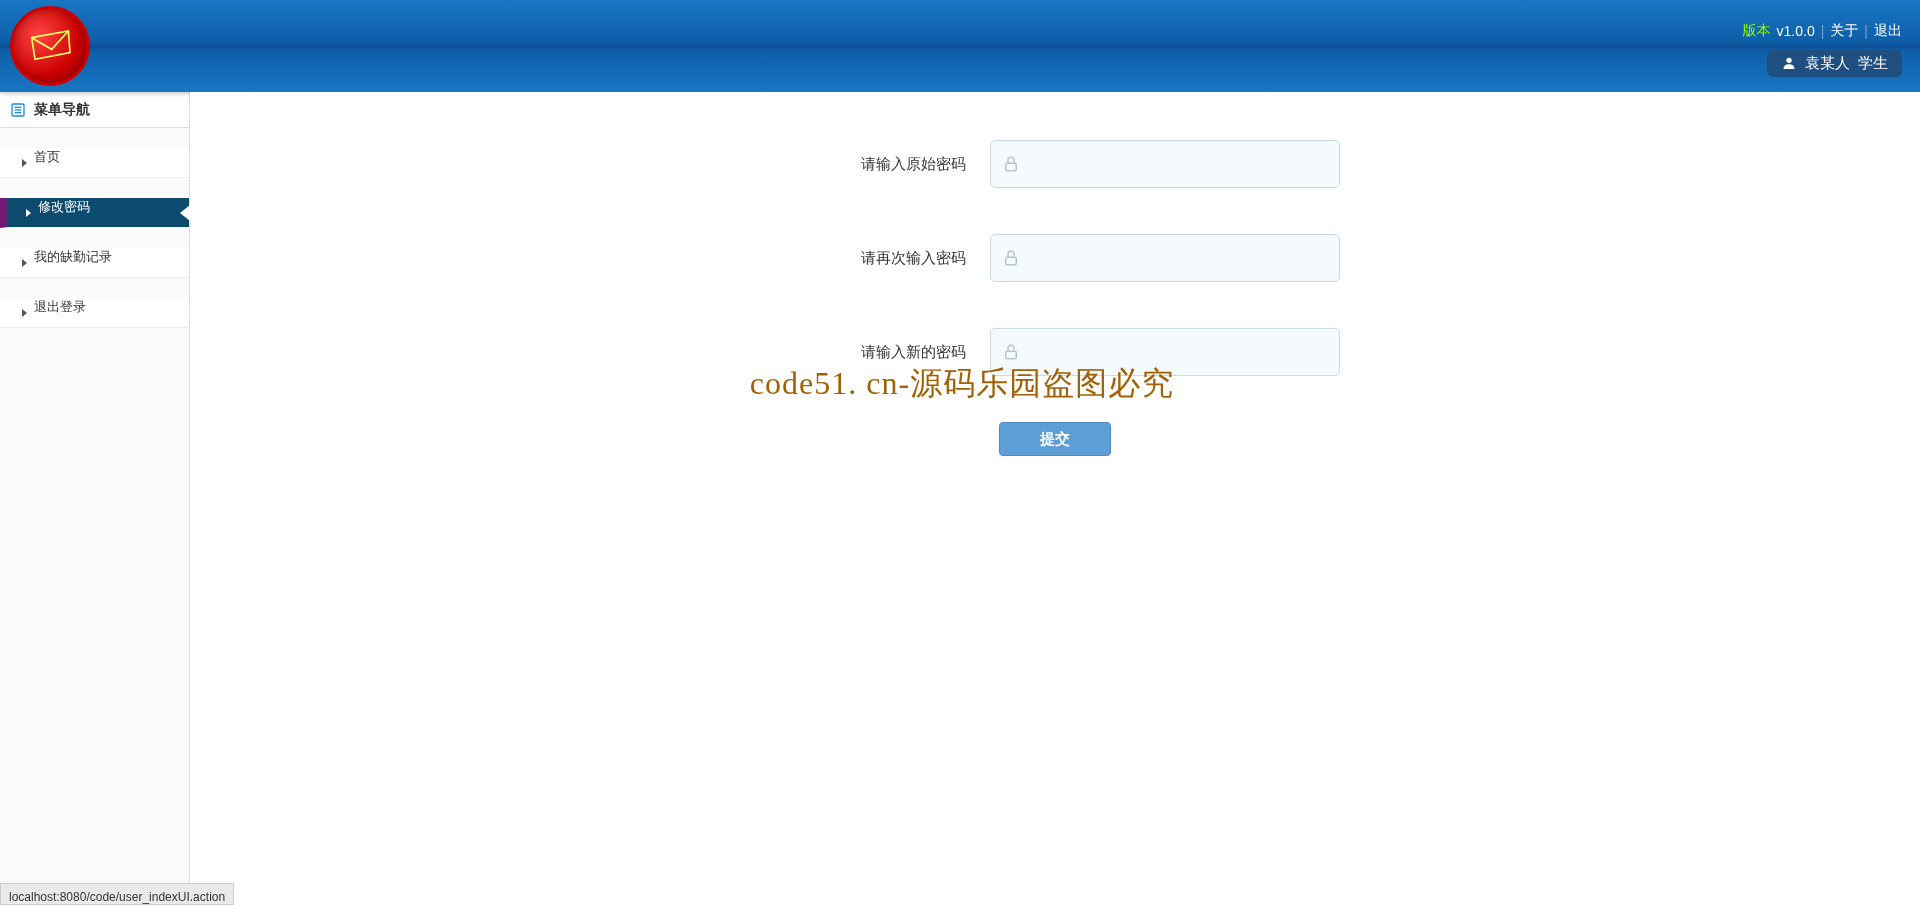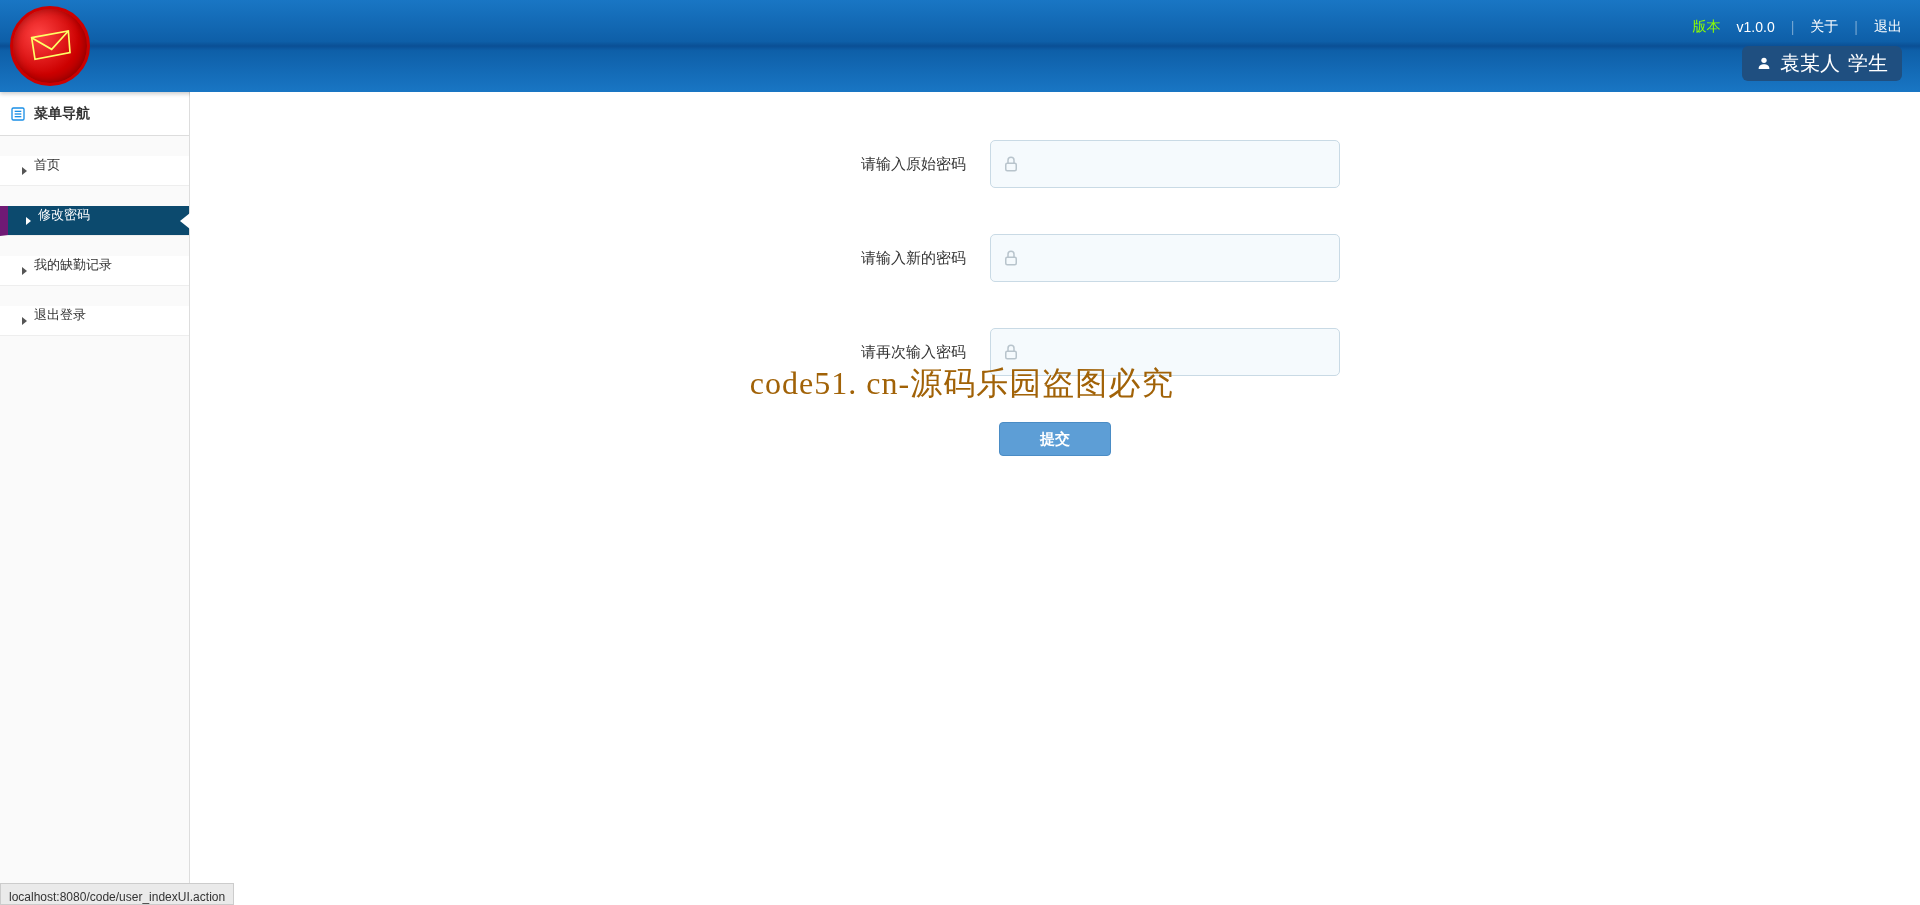--- a/index.html
+++ b/index.html
@@ -5,32 +5,32 @@
 * { margin: 0; padding: 0; box-sizing: border-box; }
 body { font-family: "Microsoft YaHei", Arial, sans-serif; font-size: 14px; background: #fff; overflow: hidden; width: 1920px; height: 905px; position: relative; }
 
 
 .header { height: 92px; background: linear-gradient(to bottom, #1976c4 0%, #0e5fa8 45%, #0a4f95 50%, #0e5fa8 55%, #1976c4 100%); color: #fff; display: flex; align-items: center; padding: 0 18px 0 10px; position: relative; box-shadow: 0 2px 4px rgba(0,0,0,0.2); }
 .logo-wrap { display: flex; align-items: center; gap: 18px; }
 .logo { width: 80px; height: 80px; border-radius: 50%; background: radial-gradient(circle at 35% 35%, #f44, #c00 60%, #900); border: 3px solid #c00; display: flex; align-items: center; justify-content: center; position: relative; box-shadow: inset 0 0 10px rgba(0,0,0,0.3); }
 .logo svg { width: 50px; height: 40px; }
 .app-title { font-family: "STXingkai", "KaiTi", cursive; font-size: 36px; color: #c41313; font-style: italic; font-weight: bold; letter-spacing: 2px; text-shadow: 1px 1px 0 rgba(0,0,0,0.2); }
 .header-right { margin-left: auto; display: flex; flex-direction: column; align-items: flex-end; gap: 10px; padding-top: 6px; }
-.top-links { display: flex; align-items: center; gap: 16px; font-size: 14px; }
+.top-links { display: flex; align-items: center; gap: 6px; font-size: 14px; }
 .top-links .divider { color: rgba(255,255,255,0.4); }
 .version-label { color: #8eff00; }
 .version-value { color: #fff; }
 .top-link { color: #fff; text-decoration: none; cursor: pointer; }
-.user-badge { background: #1f4f80; border-radius: 6px; padding: 4px 14px; display: flex; align-items: center; gap: 8px; color: #fff; font-size: 20px; text-align: center; }
+.user-badge { background: #1f4f80; border-radius: 6px; padding: 4px 14px; display: flex; align-items: center; gap: 8px; color: #fff; font-size: 15px; text-align: center; }
 .user-badge .user-icon { display: inline-flex; }
 
 
 .body-wrap { display: flex; height: calc(100% - 92px); }
 .sidebar { width: 190px; background: #fafafa; border-right: 1px solid #ddd; display: flex; flex-direction: column; }
-.side-header { height: 44px; background: #fff; border-bottom: 1px solid #ddd; display: flex; align-items: center; padding: 12px 10px; gap: 8px; font-weight: bold; color: #333; font-size: 14px; text-align: center; }
+.side-header { height: 36px; background: #fff; border-bottom: 1px solid #ddd; display: flex; align-items: center; padding: 12px 10px; gap: 8px; font-weight: bold; color: #333; font-size: 14px; text-align: center; }
 .side-header .menu-hdr-icon { color: #1a8fe6; display: inline-flex; }
 .menu { list-style: none; }
 .menu li { height: 30px; display: flex; align-items: flex-start; padding-left: 34px; color: #333; font-size: 13px; cursor: pointer; position: relative; border-bottom: 1px solid #eee; background: #fff; margin-top: 20px; }
 .menu li .caret { position: absolute; left: 22px; top: 50%; transform: translateY(-50%); width: 0; height: 0; border-top: 4px solid transparent; border-bottom: 4px solid transparent; border-left: 5px solid #555; }
 .menu li.active { background: #0c4a6e; color: #fff; border-left: 8px solid #701a75; padding-left: 30px; }
 .menu li.active .caret { border-left-color: #fff; left: 18px; }
 .menu li.active::after { content: ""; position: absolute; right: -1px; top: 50%; transform: translateY(-50%); width: 0; height: 0; border-top: 8px solid transparent; border-bottom: 8px solid transparent; border-right: 10px solid #fff; }
 
 
 .main { flex: 1; padding: 48px 40px; position: relative; background: #fff; }
@@ -125,33 +125,33 @@
           <span class="lock-icon">
             <svg width="18" height="18" viewBox="0 0 24 24" fill="none" stroke="currentColor" stroke-width="2">
                 <rect x="5" y="11" width="14" height="10" rx="2"></rect>
                 <path d="M8 11V7a4 4 0 0 1 8 0v4"></path>
               </svg>
           </span>
           <input type="password" class="pw-input" style="">
         </div>
       </div>
       <div class="form-row">
-        <div class="form-label">请输入新的密码</div>
+        <div class="form-label">请再次输入密码</div>
         <div class="input-wrap">
           <span class="lock-icon">
             <svg width="18" height="18" viewBox="0 0 24 24" fill="none" stroke="currentColor" stroke-width="2">
                 <rect x="5" y="11" width="14" height="10" rx="2"></rect>
                 <path d="M8 11V7a4 4 0 0 1 8 0v4"></path>
               </svg>
           </span>
           <input type="password" class="pw-input" style="">
         </div>
       </div>
       <div class="form-row">
-        <div class="form-label">请再次输入密码</div>
+        <div class="form-label">请输入新的密码</div>
         <div class="input-wrap">
           <span class="lock-icon">
             <svg width="18" height="18" viewBox="0 0 24 24" fill="none" stroke="currentColor" stroke-width="2">
                 <rect x="5" y="11" width="14" height="10" rx="2"></rect>
                 <path d="M8 11V7a4 4 0 0 1 8 0v4"></path>
               </svg>
           </span>
           <input type="password" class="pw-input" style="">
         </div>
       </div>

